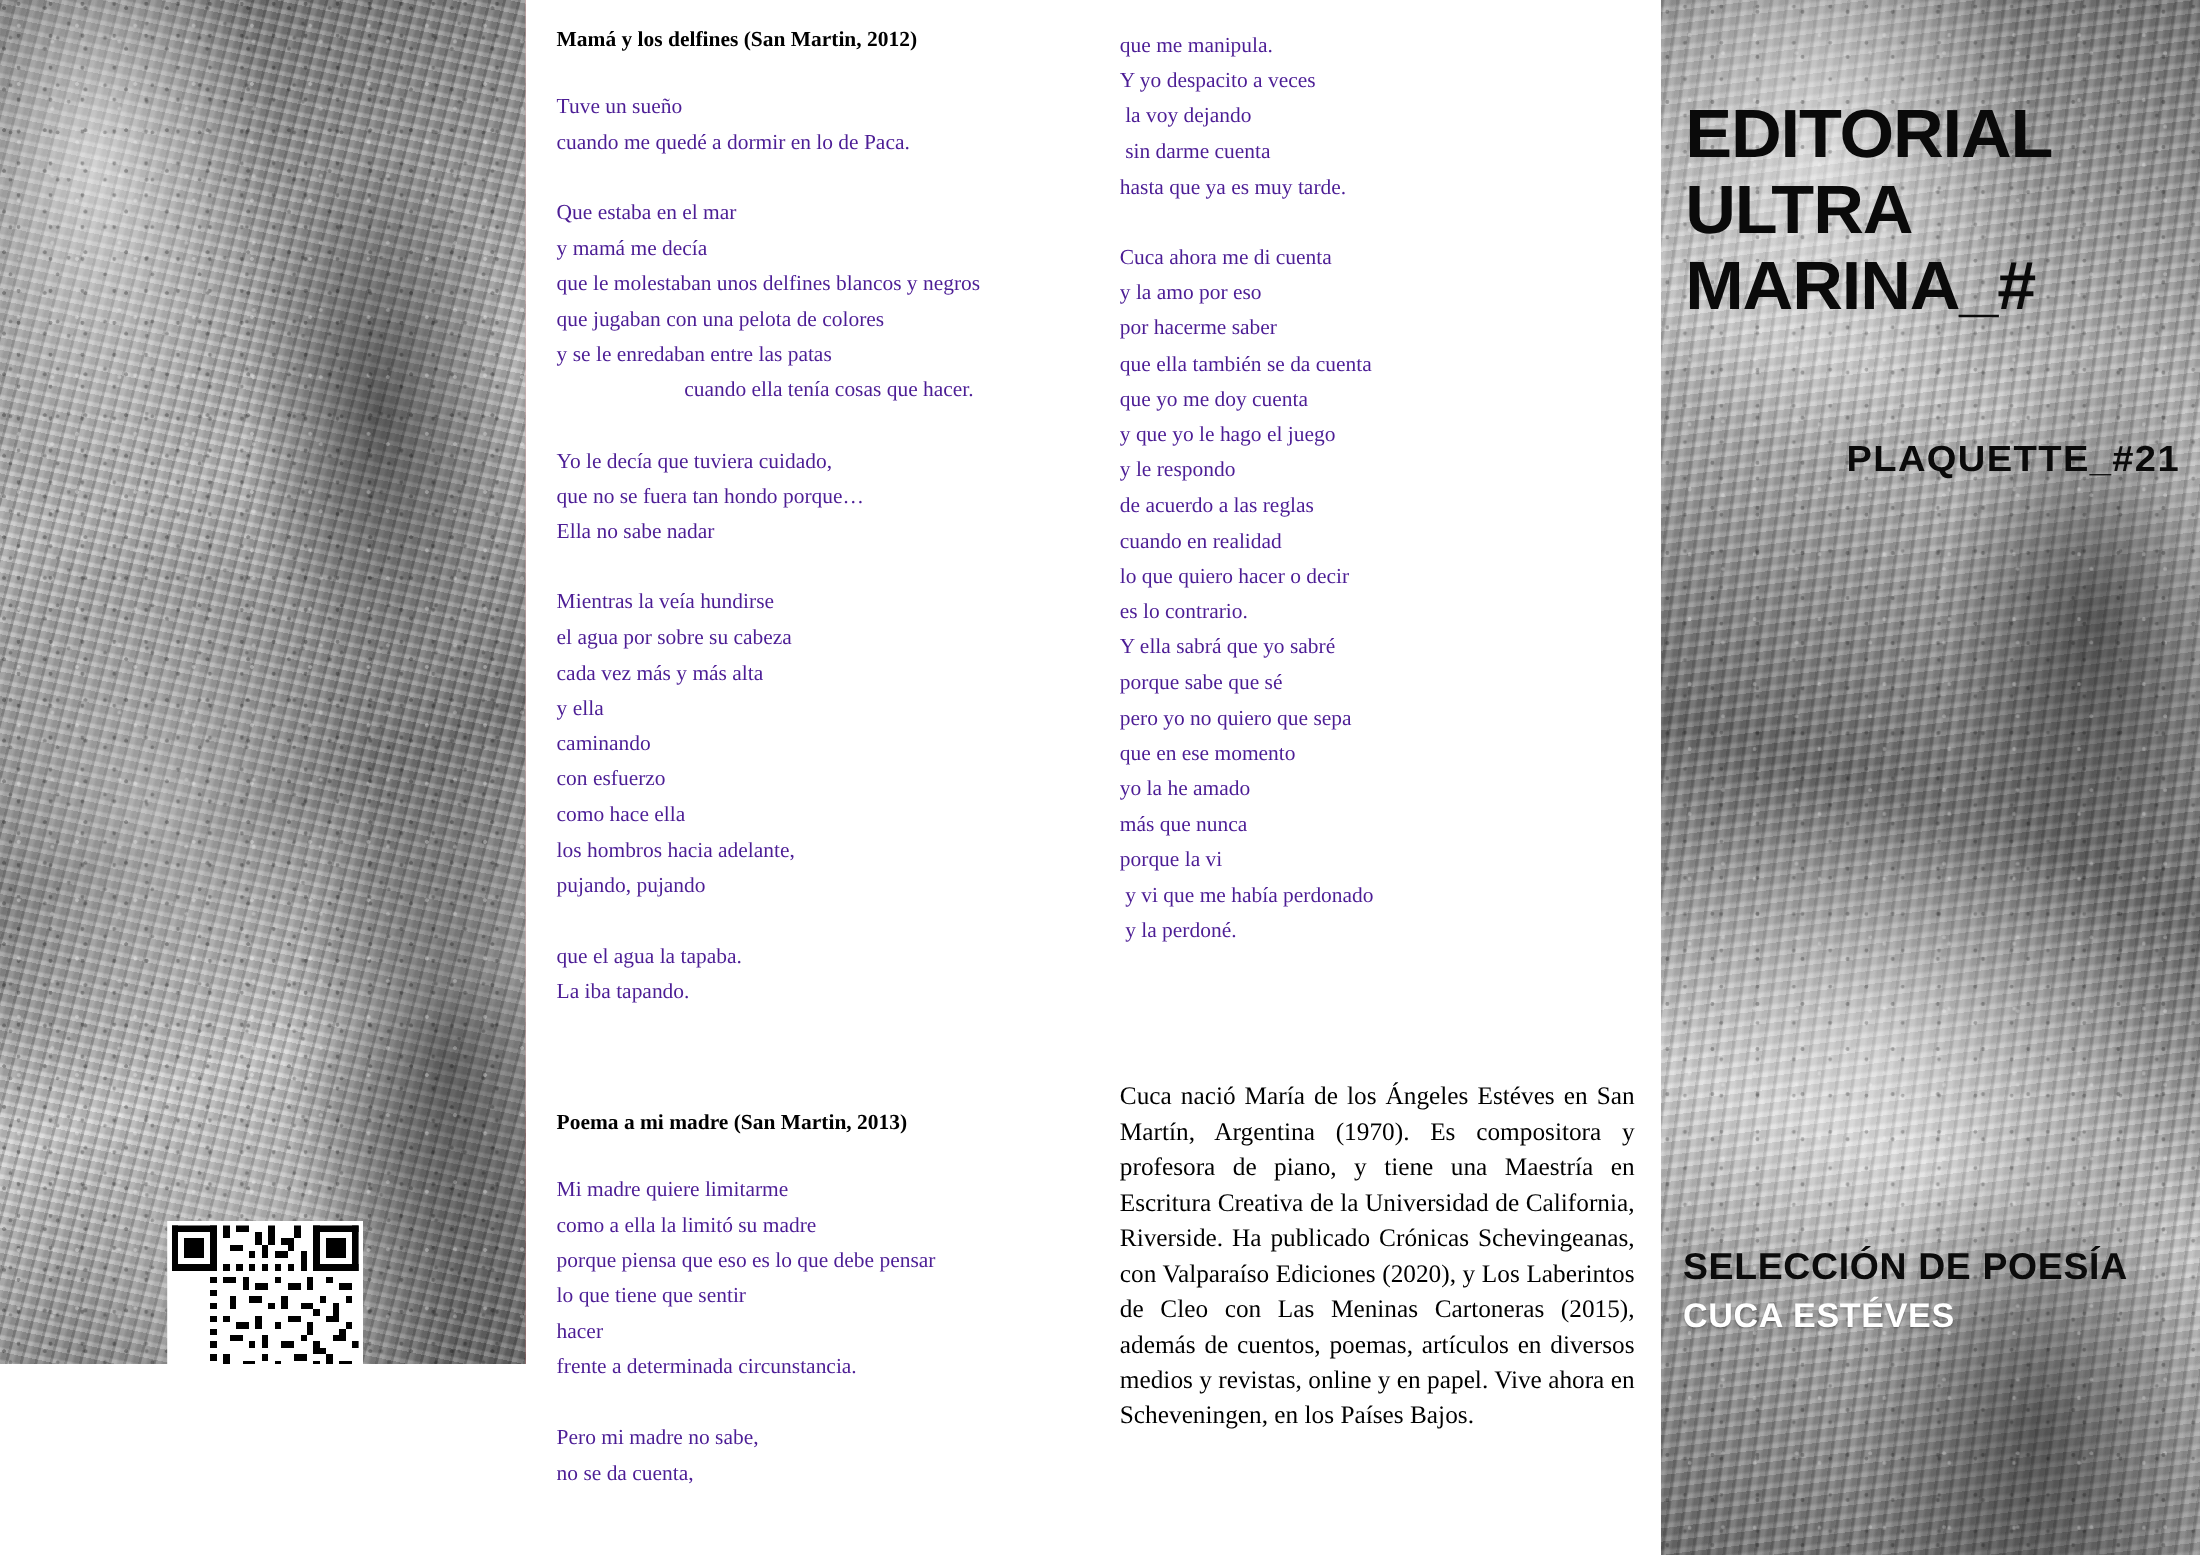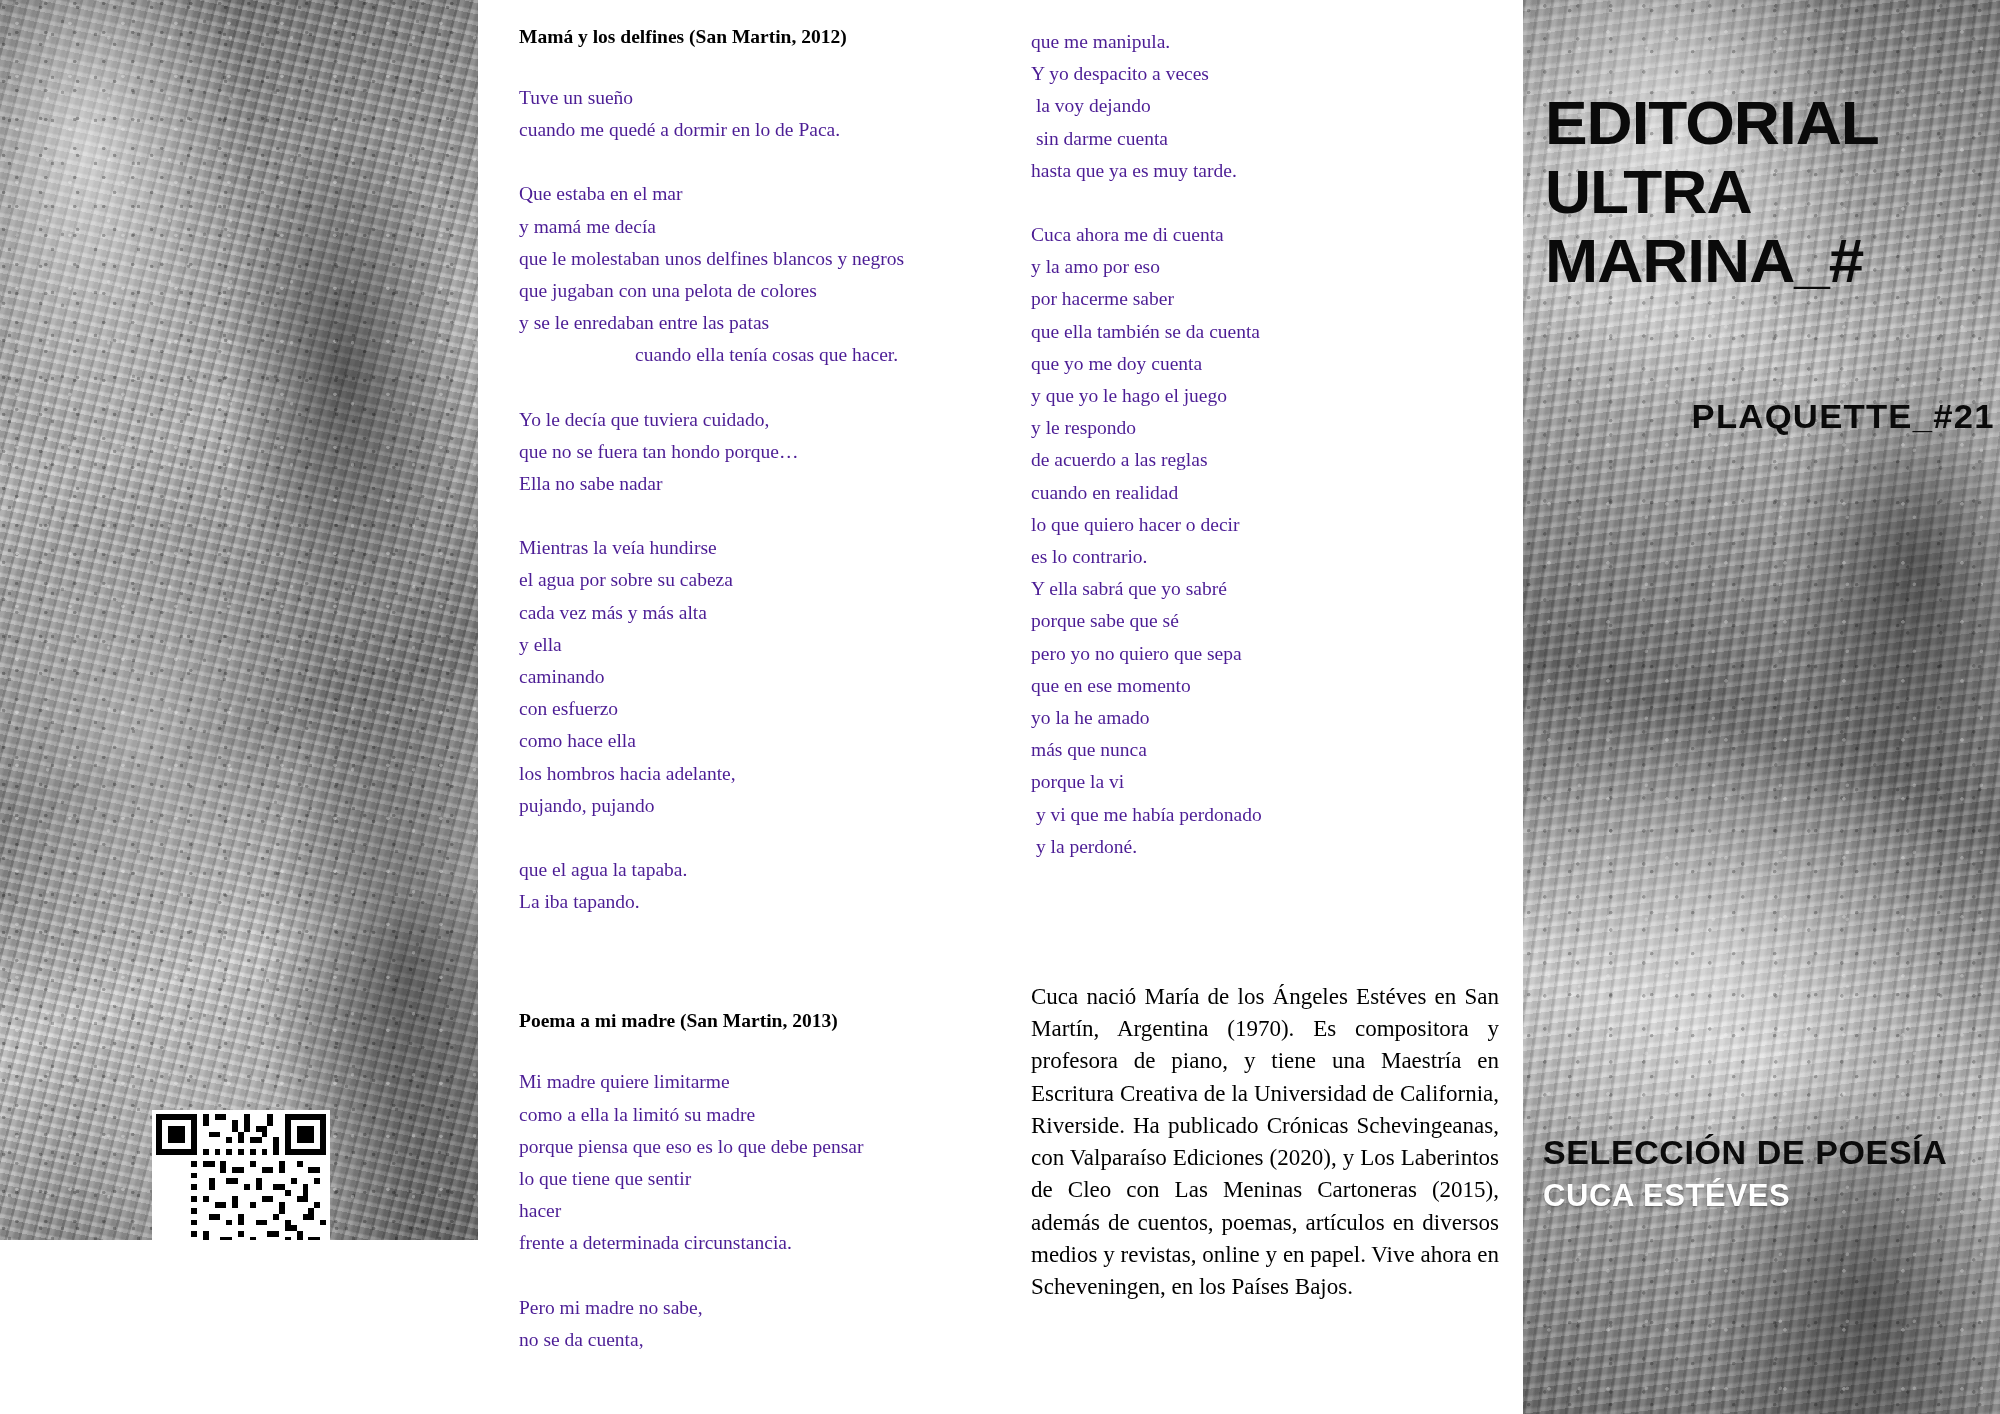--- a/index.html
+++ b/index.html
@@ -84,21 +84,20 @@
 
   
   .panel-middle {
     position: relative;
     width: 1032px;
     flex: 0 0 1032px;
     height: 1010px;
     background: #ffffff;
     display: flex;
     padding: 0;
-    margin-left: 13px;
   }
   .col {
     box-sizing: border-box;
     padding-top: 26px;
   }
   .col-1 {
     width: 516px;
     padding-left: 28px;
     padding-right: 24px;
   }

